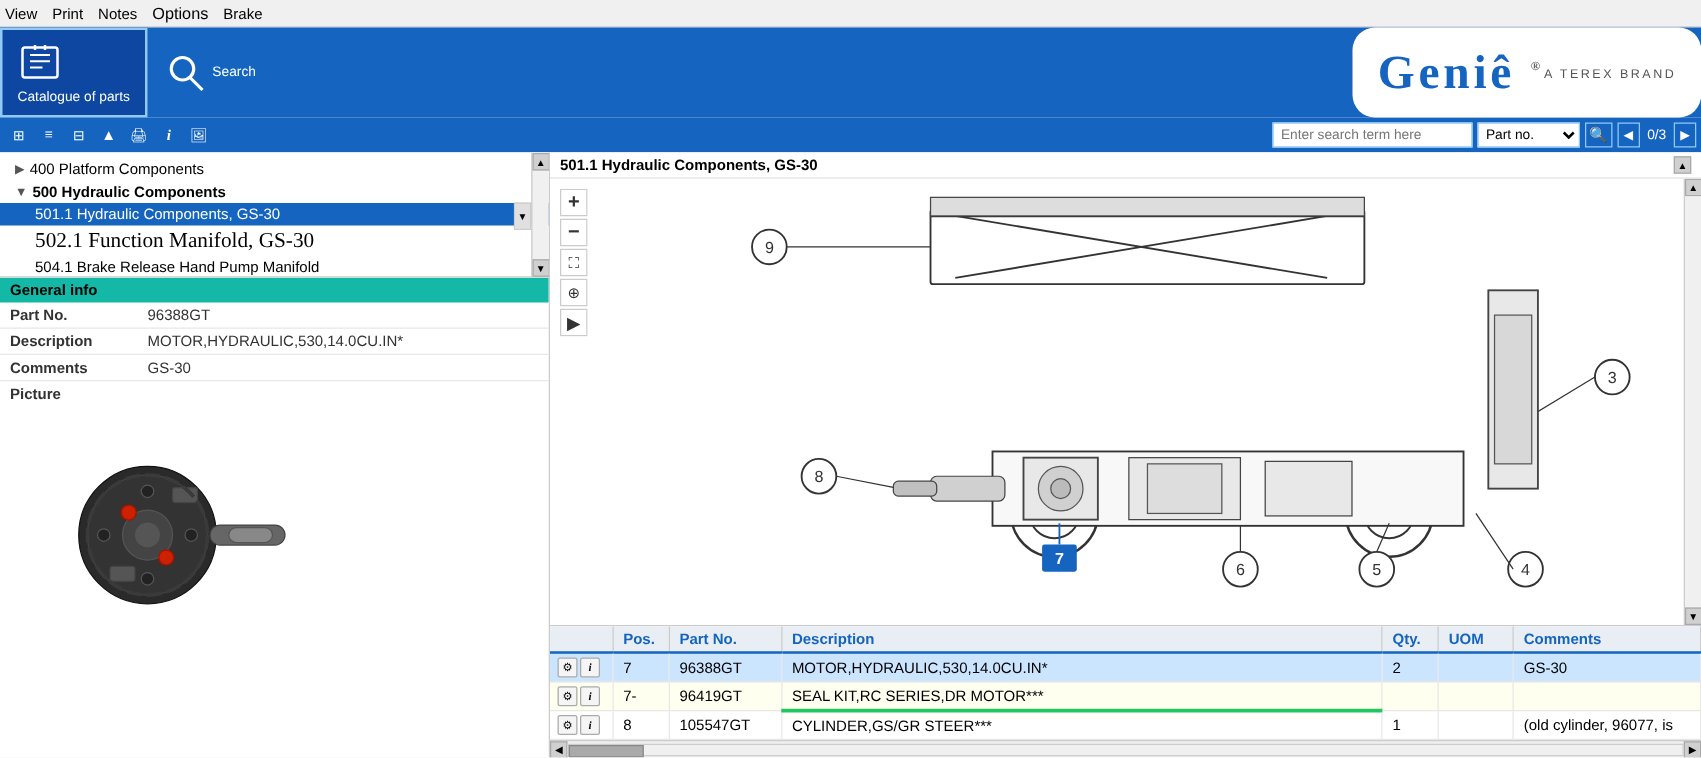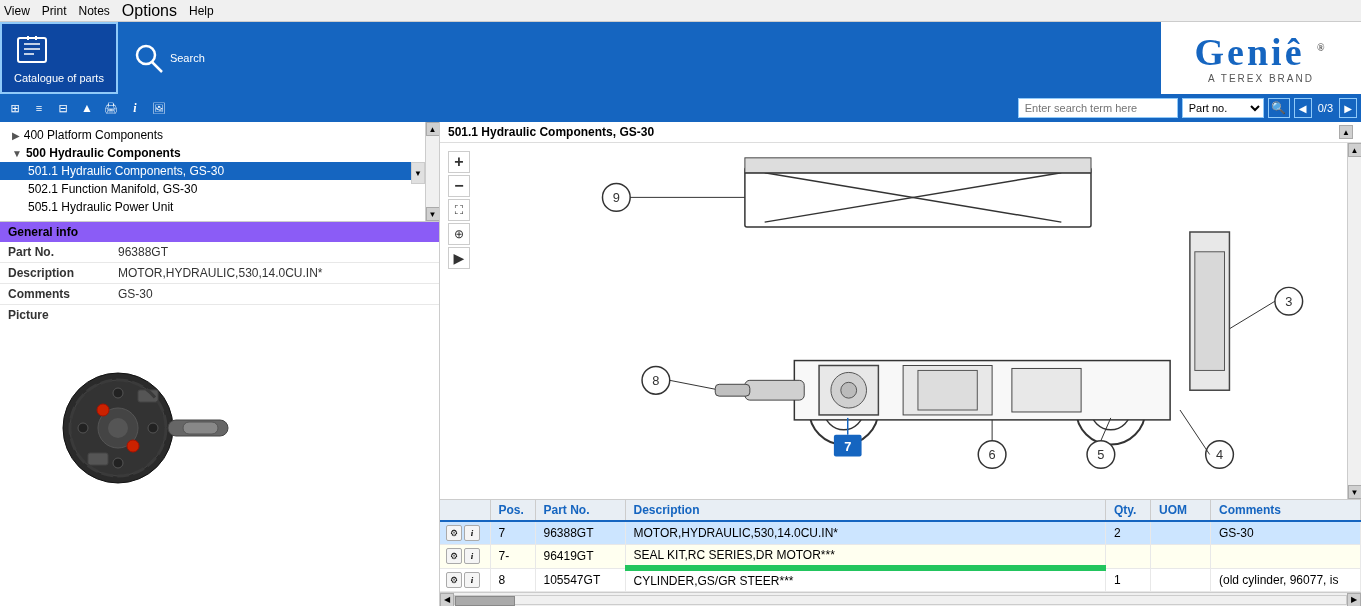--- a/index.html
+++ b/index.html
@@ -10,22 +10,22 @@
     ::-webkit-scrollbar-track { background: #f0f0f0; }
     ::-webkit-scrollbar-thumb { background: #aaa; border: 1px solid #888; }
   </style>
 </head>
 <body>
 
 <div style="background:#f0f0f0; display:flex; align-items:center; padding:2px 4px; gap:12px; border-bottom:1px solid #ccc; height:22px;">
   <span style="font-size:12px; cursor:pointer;">View</span>
   <span style="font-size:12px; cursor:pointer;">Print</span>
   <span style="font-size:12px; cursor:pointer;">Notes</span>
-  <span style="font-size:16px; cursor:pointer;">Options</span>
-  <span style="font-size:12px; cursor:pointer;">Help</span>
+  <span style="font-size:13px; cursor:pointer;">Options</span>
+  <span style="font-size:12px; cursor:pointer;">Brake</span>
 </div>
 
 <div style="background:#1565c0; display:flex; align-items:stretch; height:72px;">
 
 
   <div style="display:flex; flex-direction:column; justify-content:center; padding:4px 12px; cursor:pointer; color:white; font-size:11px; gap:4px; min-width:70px; background:#0d47a1; border:2px solid #90caf9;">
     <svg width="36" height="36" viewBox="0 0 36 36" fill="none">
       <rect x="4" y="6" width="28" height="24" rx="2" stroke="white" stroke-width="2" fill="none"></rect>
       <line x1="10" y1="12" x2="26" y2="12" stroke="white" stroke-width="1.5"></line>
       <line x1="10" y1="17" x2="26" y2="17" stroke="white" stroke-width="1.5"></line>
@@ -41,21 +41,21 @@
       <circle cx="16" cy="15" r="9" stroke="white" stroke-width="2.5" fill="none"></circle>
       <line x1="22" y1="22" x2="32" y2="32" stroke="white" stroke-width="2.5"></line>
     </svg>
     <span>Search</span>
   </div>
 
 
 
   <div style="flex:1;"></div>
 
-  <div style="background:white; display:flex; flex-direction:column; align-items:center; justify-content:center; padding:6px 20px; min-width:200px;">
+  <div style="background:white; display:flex; flex-direction:row; align-items:center; justify-content:center; padding:6px 20px; min-width:200px;border-radius:18px;">
     <div style="font-size:38px; font-weight:900; color:#1565c0; font-family:Georgia,serif; letter-spacing:3px; line-height:1;">
       Geni<span style="color:#1565c0;">ê</span>
       <span style="font-size:10px; vertical-align:super; color:#555;">®</span>
     </div>
     <div style="font-size:10px; color:#555; letter-spacing:2px; margin-top:2px;">A TEREX BRAND</div>
   </div>
 </div>
 
 <div style="background:#1565c0; display:flex; align-items:center; padding:2px 4px; gap:2px; height:28px;">
   <button style="width:22px; height:22px; display:flex; align-items:center; justify-content:center; cursor:pointer; color:white; border:1px solid transparent; background:transparent; font-size:11px;">⊞</button>
@@ -99,34 +99,37 @@
 
       <div style="padding:2px 8px 2px 12px; cursor:pointer; font-size:12px; display:flex; align-items:center; gap:4px; font-weight:bold;">
         <span style="font-size:10px; color:#555;">▼</span>
         <span>500 Hydraulic Components</span>
       </div>
 
       <div style="padding:2px 8px 2px 28px; cursor:pointer; font-size:12px; display:flex; align-items:center; gap:4px; background:#1565c0; color:white;">
         <span>501.1 Hydraulic Components, GS-30</span>
       </div>
 
+      <div style="padding:2px 8px 2px 28px; cursor:pointer; font-size:17px; display:flex; align-items:center; gap:4px;font-family:Liberation Serif, serif;">
+        <span>502.1 Function Manifold, GS-30</span>
+      </div>
+
       <div style="padding:2px 8px 2px 28px; cursor:pointer; font-size:12px; display:flex; align-items:center; gap:4px;">
-        <span>502.1 Function Manifold, GS-30</span>
-      </div>
-
+        <span>504.1 Brake Release Hand Pump Manifold</span>
+      </div>
 
       <div style="padding:2px 8px 2px 28px; cursor:pointer; font-size:12px; display:flex; align-items:center; gap:4px;">
         <span>505.1 Hydraulic Power Unit</span>
       </div>
     </div>
 
     <div style="position:absolute; right:14px; top:40px; width:14px; height:22px; background:#e0e0e0; border:1px solid #ccc; display:flex; flex-direction:column; align-items:center; justify-content:center; cursor:pointer; font-size:8px; z-index:5;">▼</div>
 
     <div style="flex:1; overflow-y:auto;">
-      <div style="background:#8b5cf6; padding:3px 8px; font-weight:bold; font-size:12px;">General info</div>
+      <div style="background:#14b8a6; padding:3px 8px; font-weight:bold; font-size:12px;">General info</div>
 
       <div style="display:flex; padding:3px 8px; border-bottom:1px solid #e8e8e8;">
         <span style="width:110px; font-weight:bold; color:#333; flex-shrink:0;">Part No.</span>
         <span style="color:#333;">96388GT</span>
       </div>
 
       <div style="display:flex; padding:3px 8px; border-bottom:1px solid #e8e8e8;">
         <span style="width:110px; font-weight:bold; color:#333; flex-shrink:0;">Description</span>
         <span style="color:#333;">MOTOR,HYDRAULIC,530,14.0CU.IN*</span>
       </div>
@@ -300,21 +303,21 @@
 
           <tr style="background:#fffff0; cursor:pointer;">
             <td style="padding:3px 6px; border-bottom:1px solid #e8e8e8; border-right:1px solid #e8e8e8;">
               <div style="display:flex; gap:2px; align-items:center;">
                 <div style="width:16px; height:16px; border:1px solid #aaa; border-radius:2px; display:flex; align-items:center; justify-content:center; cursor:pointer; font-size:9px; background:#f5f5f5;">⚙</div>
                 <div style="width:16px; height:16px; border:1px solid #aaa; border-radius:2px; display:flex; align-items:center; justify-content:center; cursor:pointer; font-size:9px; font-style:italic; font-weight:bold; font-family:serif; background:#f5f5f5;">i</div>
               </div>
             </td>
             <td style="padding:3px 8px; border-bottom:1px solid #e8e8e8; border-right:1px solid #e8e8e8;">7-</td>
             <td style="padding:3px 8px; border-bottom:1px solid #e8e8e8; border-right:1px solid #e8e8e8;">96419GT</td>
-            <td style="padding:3px 8px; border-bottom:6px solid #22c55e; border-right:1px solid #e8e8e8;">SEAL KIT,RC SERIES,DR MOTOR***</td>
+            <td style="padding:3px 8px; border-bottom:3px solid #22c55e; border-right:1px solid #e8e8e8;">SEAL KIT,RC SERIES,DR MOTOR***</td>
             <td style="padding:3px 8px; border-bottom:1px solid #e8e8e8; border-right:1px solid #e8e8e8;"></td>
             <td style="padding:3px 8px; border-bottom:1px solid #e8e8e8; border-right:1px solid #e8e8e8;"></td>
             <td style="padding:3px 8px; border-bottom:1px solid #e8e8e8; border-right:1px solid #e8e8e8;"></td>
           </tr>
 
           <tr style="background:white; cursor:pointer;">
             <td style="padding:3px 6px; border-bottom:1px solid #e8e8e8; border-right:1px solid #e8e8e8;">
               <div style="display:flex; gap:2px; align-items:center;">
                 <div style="width:16px; height:16px; border:1px solid #aaa; border-radius:2px; display:flex; align-items:center; justify-content:center; cursor:pointer; font-size:9px; background:#f5f5f5;">⚙</div>
                 <div style="width:16px; height:16px; border:1px solid #aaa; border-radius:2px; display:flex; align-items:center; justify-content:center; cursor:pointer; font-size:9px; font-style:italic; font-weight:bold; font-family:serif; background:#f5f5f5;">i</div>

